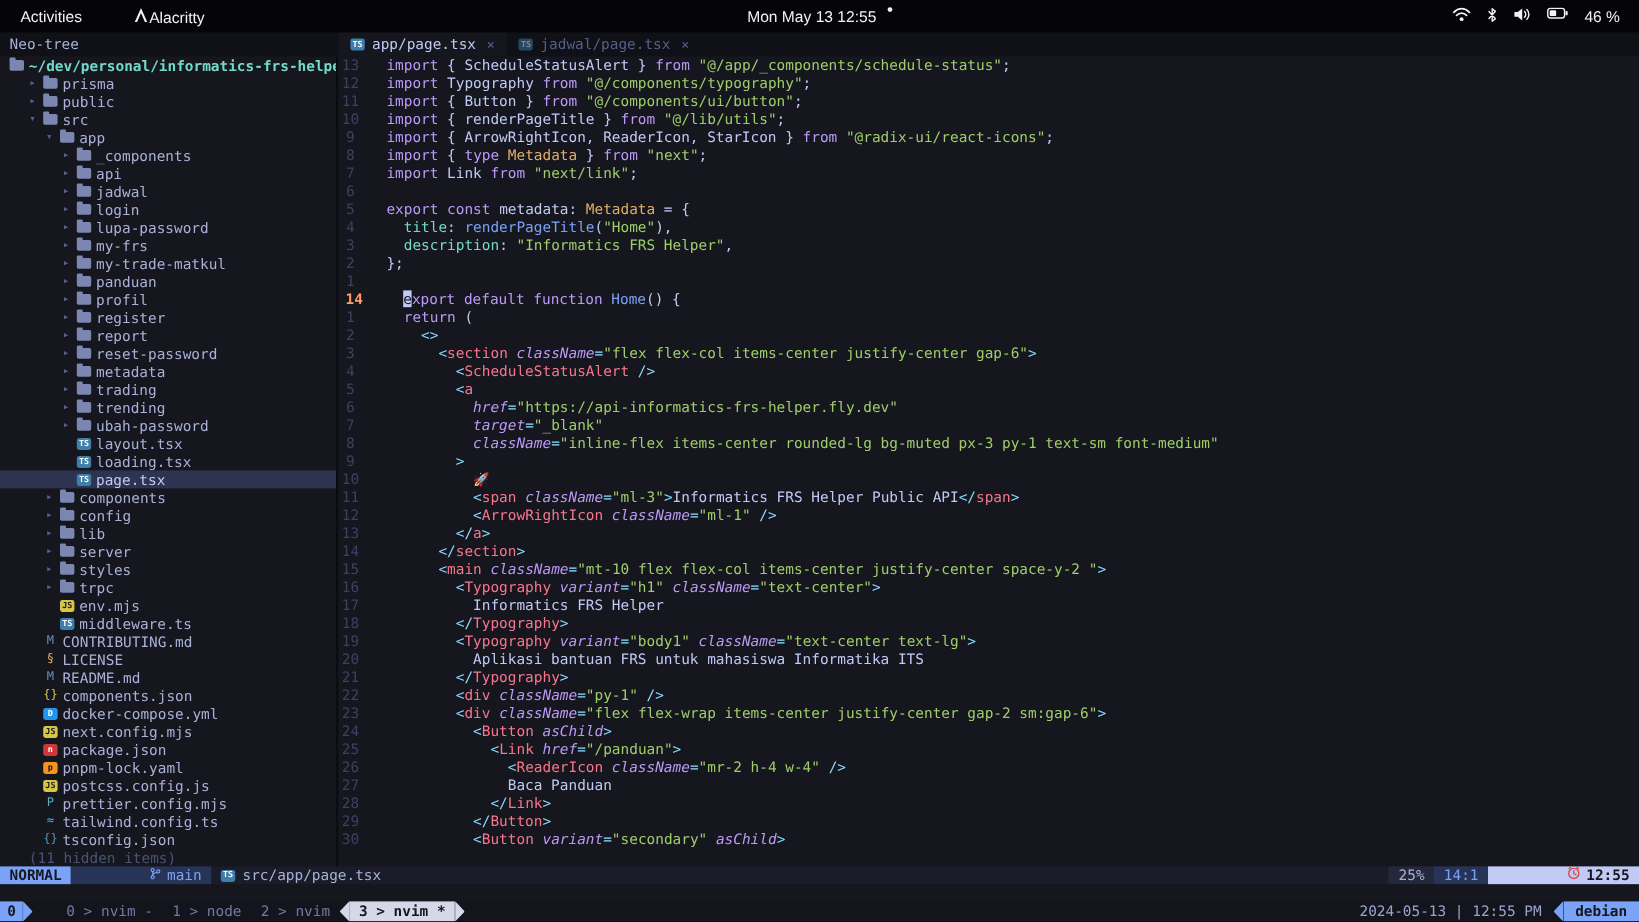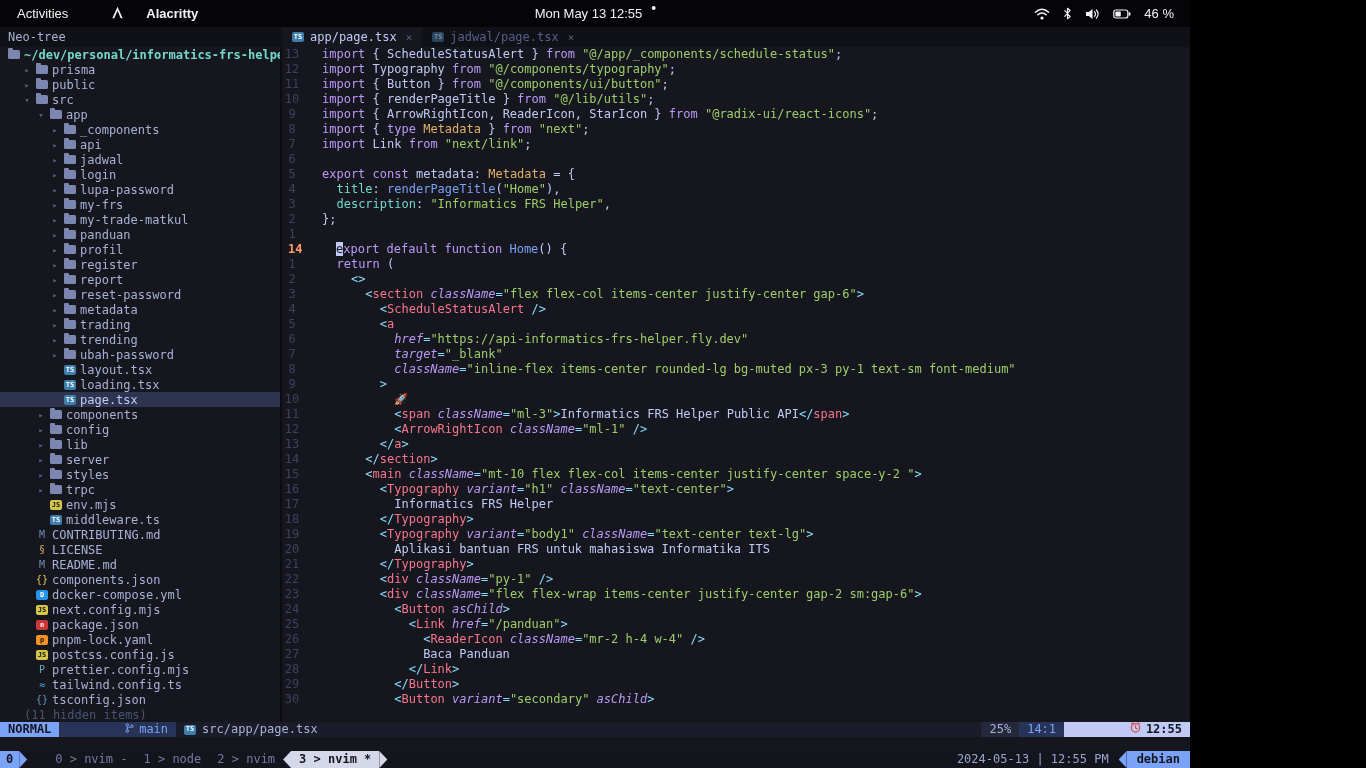--- a/index.html
+++ b/index.html
@@ -1,25 +1,25 @@
 <!DOCTYPE html>
 <html><head>
 <meta charset="utf-8">
 <style>
   *{box-sizing:border-box;margin:0;padding:0}
   html,body{width:1366px;height:768px;overflow:hidden;background:#000}
-  .screen{width:1190px;height:768px;display:flex;flex-direction:column;font-family:"DejaVu Sans Mono",monospace;background:#16161e}
+  .screen{width:1366px;height:768px;display:flex;flex-direction:column;font-family:"DejaVu Sans Mono",monospace;background:#16161e}
 
   
   .topbar{height:27px;background:#050507;display:flex;align-items:center;position:relative;color:#f2f2f5;font-family:"Liberation Sans",sans-serif;font-size:13px;flex:none}
   .tb-activities{padding:0 17px;cursor:pointer}
-  .tb-app{display:flex;align-items:flex-start;gap:22px;margin-left:26px;font-weight:700}
+  .tb-app{display:flex;align-items:flex-end;gap:0;margin-left:26px;font-weight:400}
   .tb-clock{position:absolute;left:50%;transform:translateX(-50%);display:flex;align-items:flex-start;gap:9px;font-weight:400}
   .tb-dot{width:4px;height:4px;border-radius:50%;background:#f2f2f5;display:inline-block}
-  .tb-right{margin-left:auto;display:flex;align-items:center;gap:13px;padding-right:16px}
+  .tb-right{margin-left:auto;display:flex;gap:13px;padding-right:16px}
   .tb-right svg{display:block}
 
   
   .winhead{height:20px;background:#101017;display:flex;align-items:stretch;flex:none}
   .ntitle{width:282px;flex:none;display:flex;align-items:center;padding-left:8px;color:#a9b1d6;font-size:12px}
   .tabs{display:flex;align-items:stretch}
   .tab{display:flex;align-items:center;gap:6px;padding:0 10px;font-size:12px;color:#c0caf5;background:#16161e;cursor:pointer}
   .tab.inactive{background:transparent;color:#565f89}
   .tab.inactive .fbadge{opacity:.5}
   .tclose{color:#565f89;font-size:11px;margin-left:3px}

